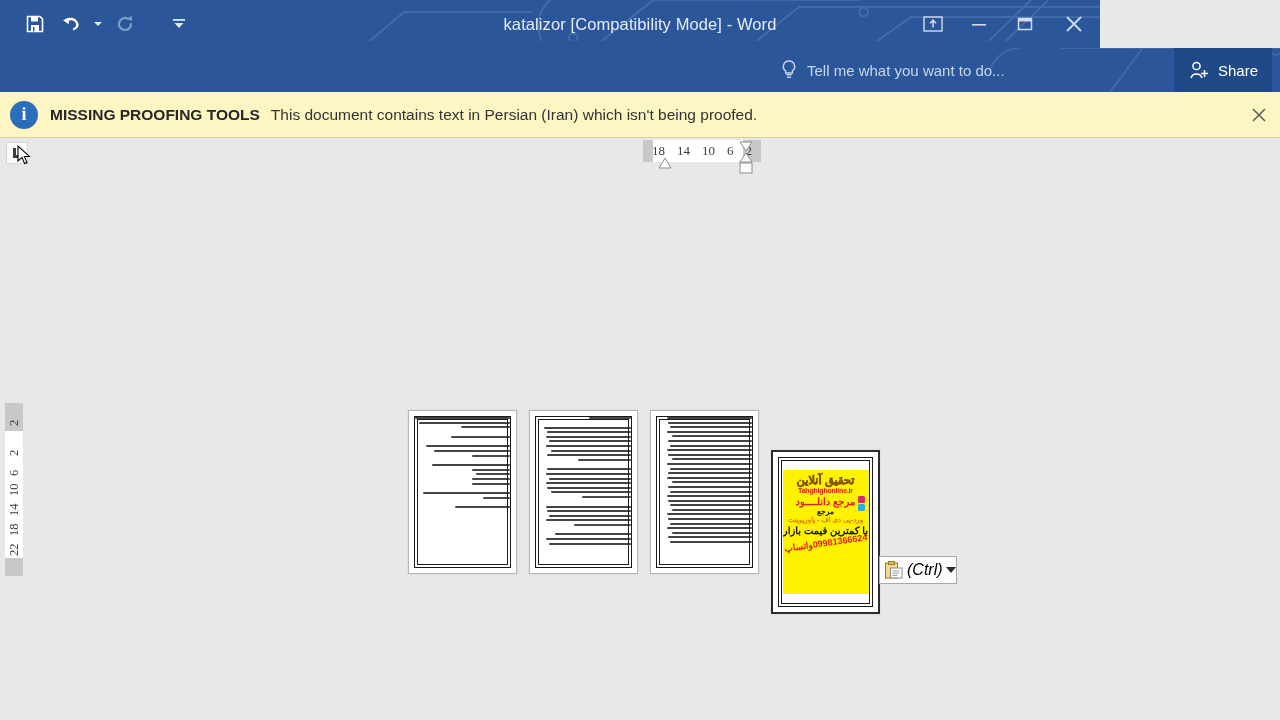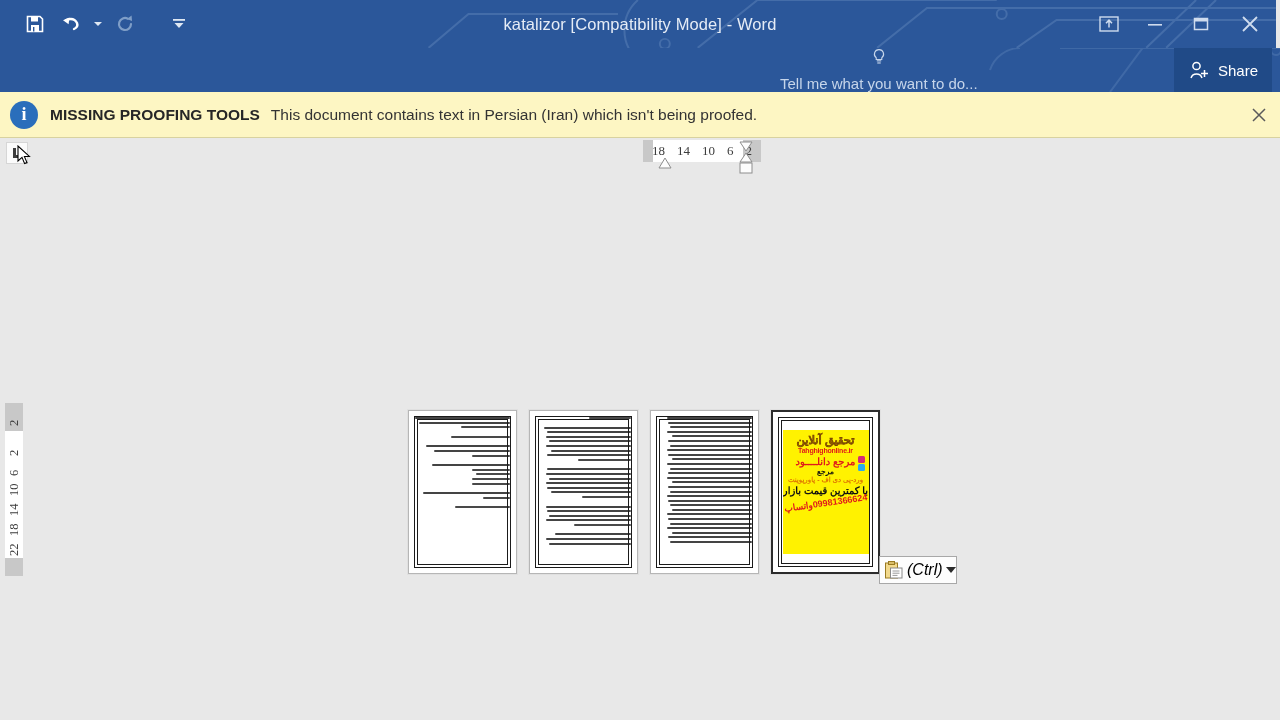--- a/index.html
+++ b/index.html
@@ -8,21 +8,21 @@
     width: 1280px; height: 720px;
     overflow: hidden;
     font-family: "Liberation Sans", sans-serif;
     background: #e8e8e8;
   }
 
   #app { position: relative; width: 1280px; height: 720px; }
 
   
   .titlebar {
-    position: absolute; left: 0; top: 0; width: 1276px; height: 48px;
+    position: absolute; left: 0; top: 0; width: 1100px; height: 48px;
     background: #2b579a;
     overflow: hidden;
   }
   .titlebar .deco {
     position: absolute; inset: 0; opacity: 0.22;
   }
   .qat {
     position: absolute; left: 18px; top: 0; height: 48px;
     display: flex; align-items: center; gap: 2px; z-index: 3;
   }
@@ -68,21 +68,21 @@
   .tabs {
     position: absolute; left: 18px; top: 0; height: 44px;
     display: flex; align-items: center; z-index: 2;
   }
   .tab {
     color: #ffffff; font-size: 15px; padding: 0 14px; height: 44px;
     line-height: 44px; white-space: nowrap;
   }
   .tellme {
     position: absolute; left: 780px; top: 0; height: 44px;
-    display: flex; align-items: center; gap: 9px; z-index: 2; flex-direction: column;
+    display: flex; align-items: center; gap: 9px; z-index: 2;
   }
   .tellme .label { color: #c6d5ea; font-size: 15px; white-space: nowrap; }
   .share {
     position: absolute; right: 8px; top: 0; height: 44px;
     display: flex; align-items: center; gap: 8px;
     padding: 0 14px; background: #204a87; z-index: 3;
   }
   .share .label { color: #ffffff; font-size: 15px; }
 
   
@@ -195,21 +195,21 @@
     display: flex; gap: 12px; align-items: flex-start;
   }
   .page {
     width: 109px; height: 164px;
     background: #ffffff;
     border: 1px solid #b6b6b6;
     padding: 6px;
     position: relative;
     box-shadow: 0 0 0 1px rgba(0,0,0,.03);
   }
-  .page.selected { border: 2px solid #2c2c2c; padding: 17px; }
+  .page.selected { border: 2px solid #2c2c2c; padding: 17px; margin-top: 40px; }
   .page .inner {
     position: absolute; inset: 5px;
     border: 1px solid #1a1a1a;
     background: #fff;
   }
   .page .inner2 {
     position: absolute; inset: 2px;
     border: 1px solid #1a1a1a;
   }
   .page .content {

